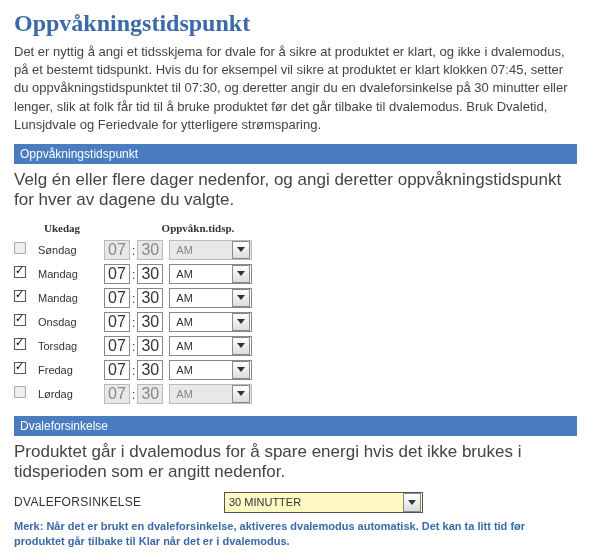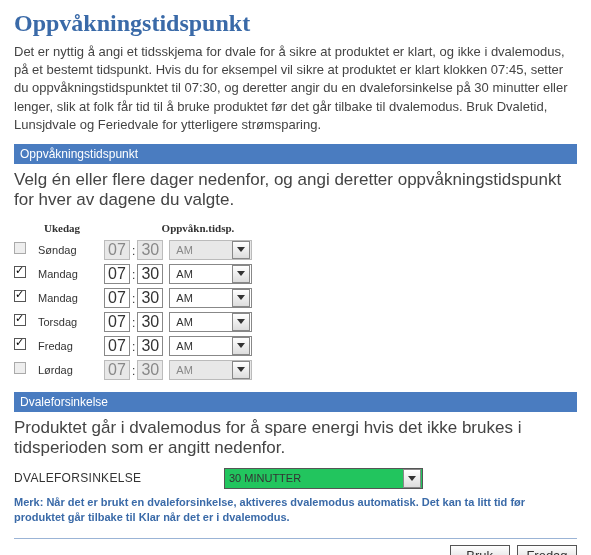--- a/index.html
+++ b/index.html
@@ -95,21 +95,21 @@
     display:flex; align-items:center; justify-content:center;
   }
   .sel-btn svg { width:8px; height:5px;}
   .colon { padding: 0 2px; }
   .day-label { font-size: 11px; min-width: 60px; display:inline-block;}
   .hvile-row { margin: 8px 0 4px 0; display:flex; align-items:center;}
   .hvile-label { font-size: 12px; letter-spacing:0.3px; width: 210px;}
   .hvile-select {
     display:flex; align-items:center;
     border:1px solid #555;
-    background:#22c55e;
+    background:#fef9c3;
     width: 197px;
     height:19px;
   }
   .hvile-select .sel-text { flex:1; font-size:11px; padding:0 4px; text-align:left;}
   .hvile-select .sel-btn { height:17px;}
   .note {
     font-size: 11px;
     color: #3a6aa8;
     font-weight: bold;
     margin: 6px 0 12px 0;
@@ -182,20 +182,33 @@
             <span class="sel-text">AM</span>
             <span class="sel-btn">
               <svg viewBox="0 0 8 5">
                 <path d="M0 0 L8 0 L4 5 Z" fill="#333"></path>
               </svg>
             </span>
           </span></td>
       </tr>
       <tr>
         <td><span class="cb-box checked"></span></td>
+        <td><span class="day-label">Onsdag</span></td>
+        <td><span class="num-input">07</span><span class="colon">:</span><span class="num-input">30</span></td>
+        <td><span class="sel-box">
+            <span class="sel-text">AM</span>
+            <span class="sel-btn">
+              <svg viewBox="0 0 8 5">
+                <path d="M0 0 L8 0 L4 5 Z" fill="#333"></path>
+              </svg>
+            </span>
+          </span></td>
+      </tr>
+      <tr>
+        <td><span class="cb-box checked"></span></td>
         <td><span class="day-label">Torsdag</span></td>
         <td><span class="num-input">07</span><span class="colon">:</span><span class="num-input">30</span></td>
         <td><span class="sel-box">
             <span class="sel-text">AM</span>
             <span class="sel-btn">
               <svg viewBox="0 0 8 5">
                 <path d="M0 0 L8 0 L4 5 Z" fill="#333"></path>
               </svg>
             </span>
           </span></td>

